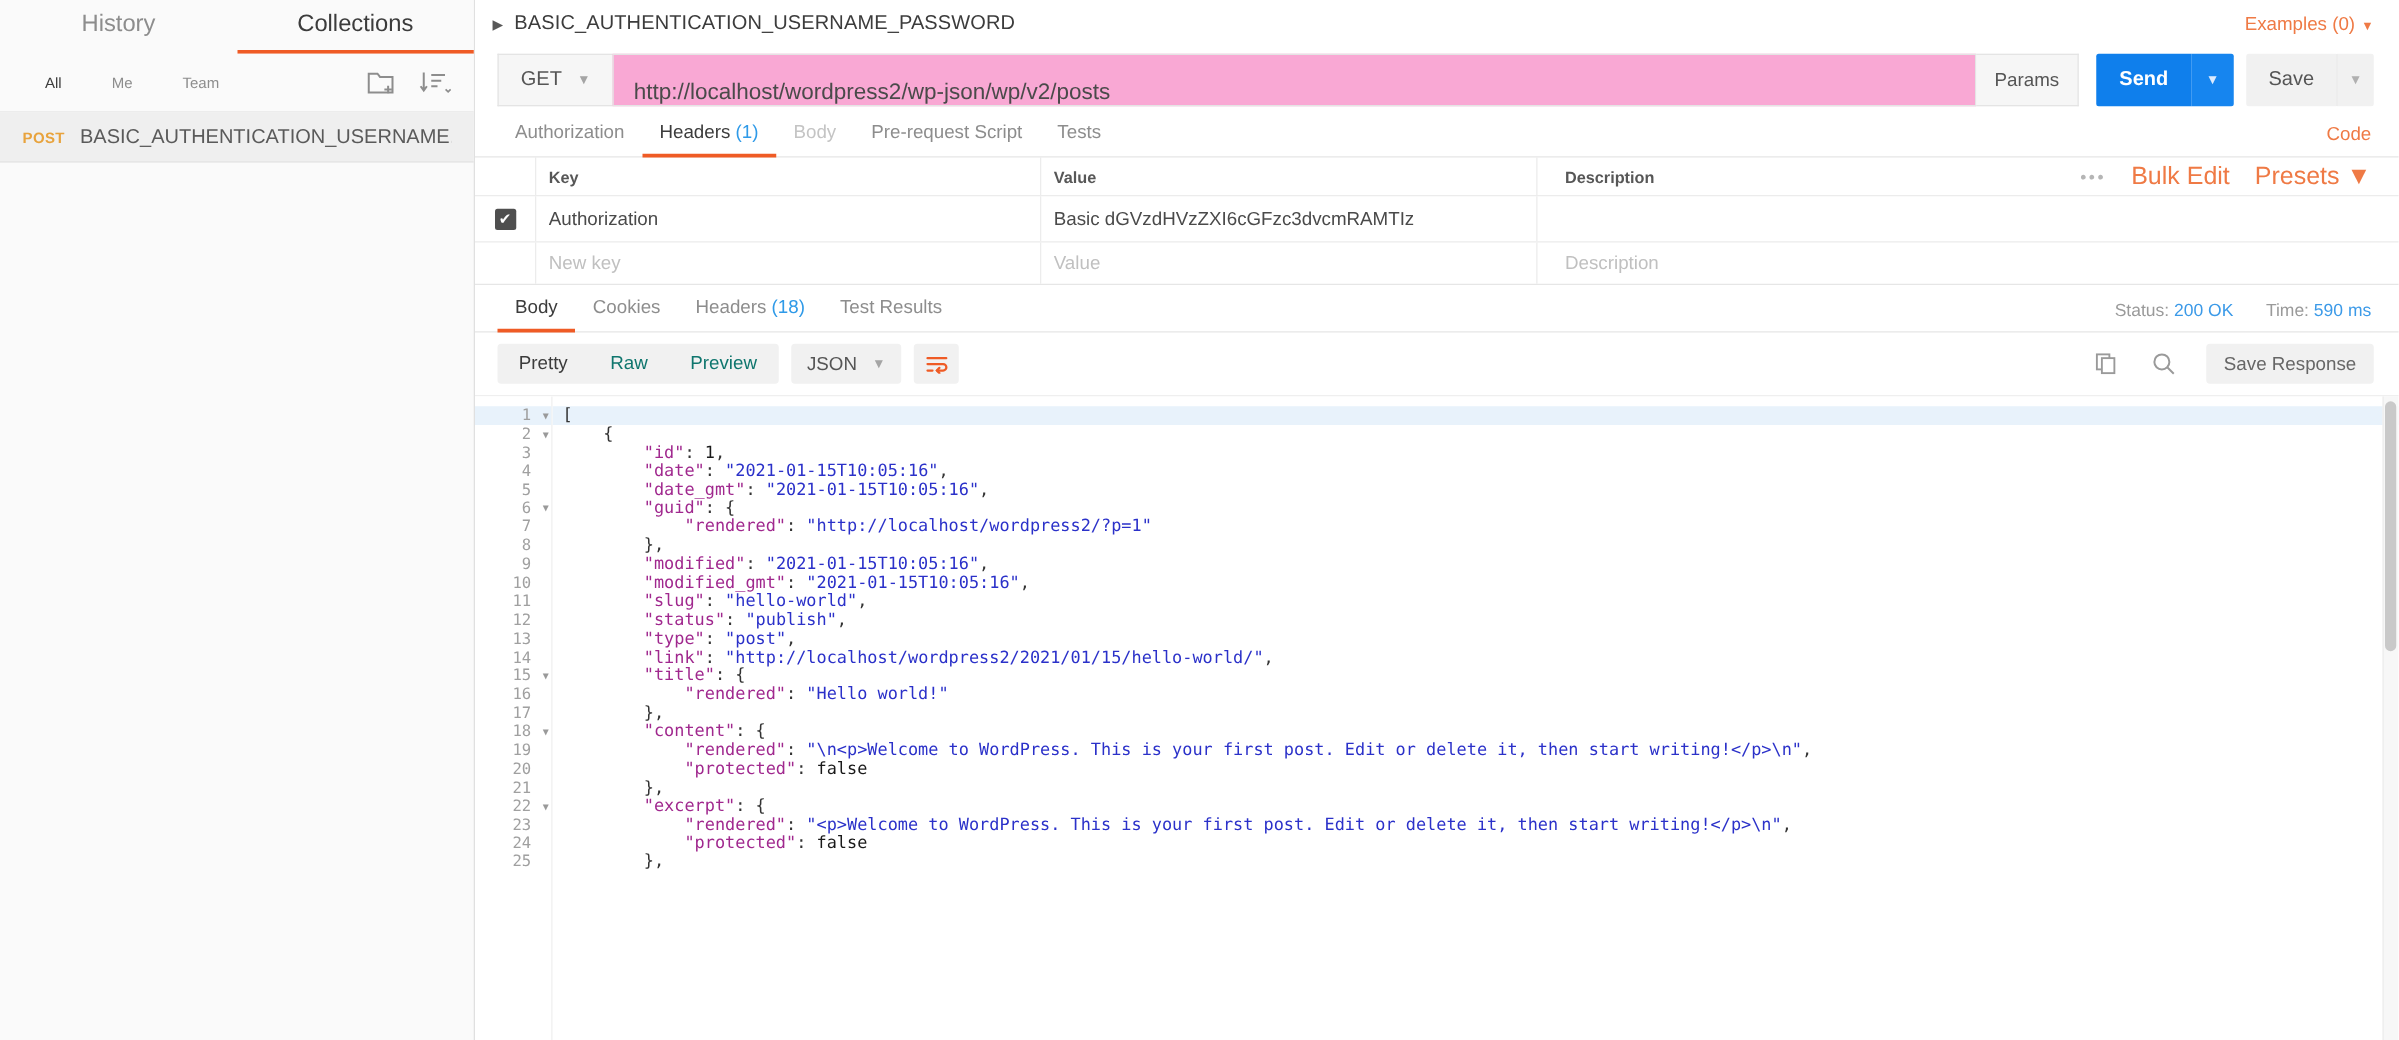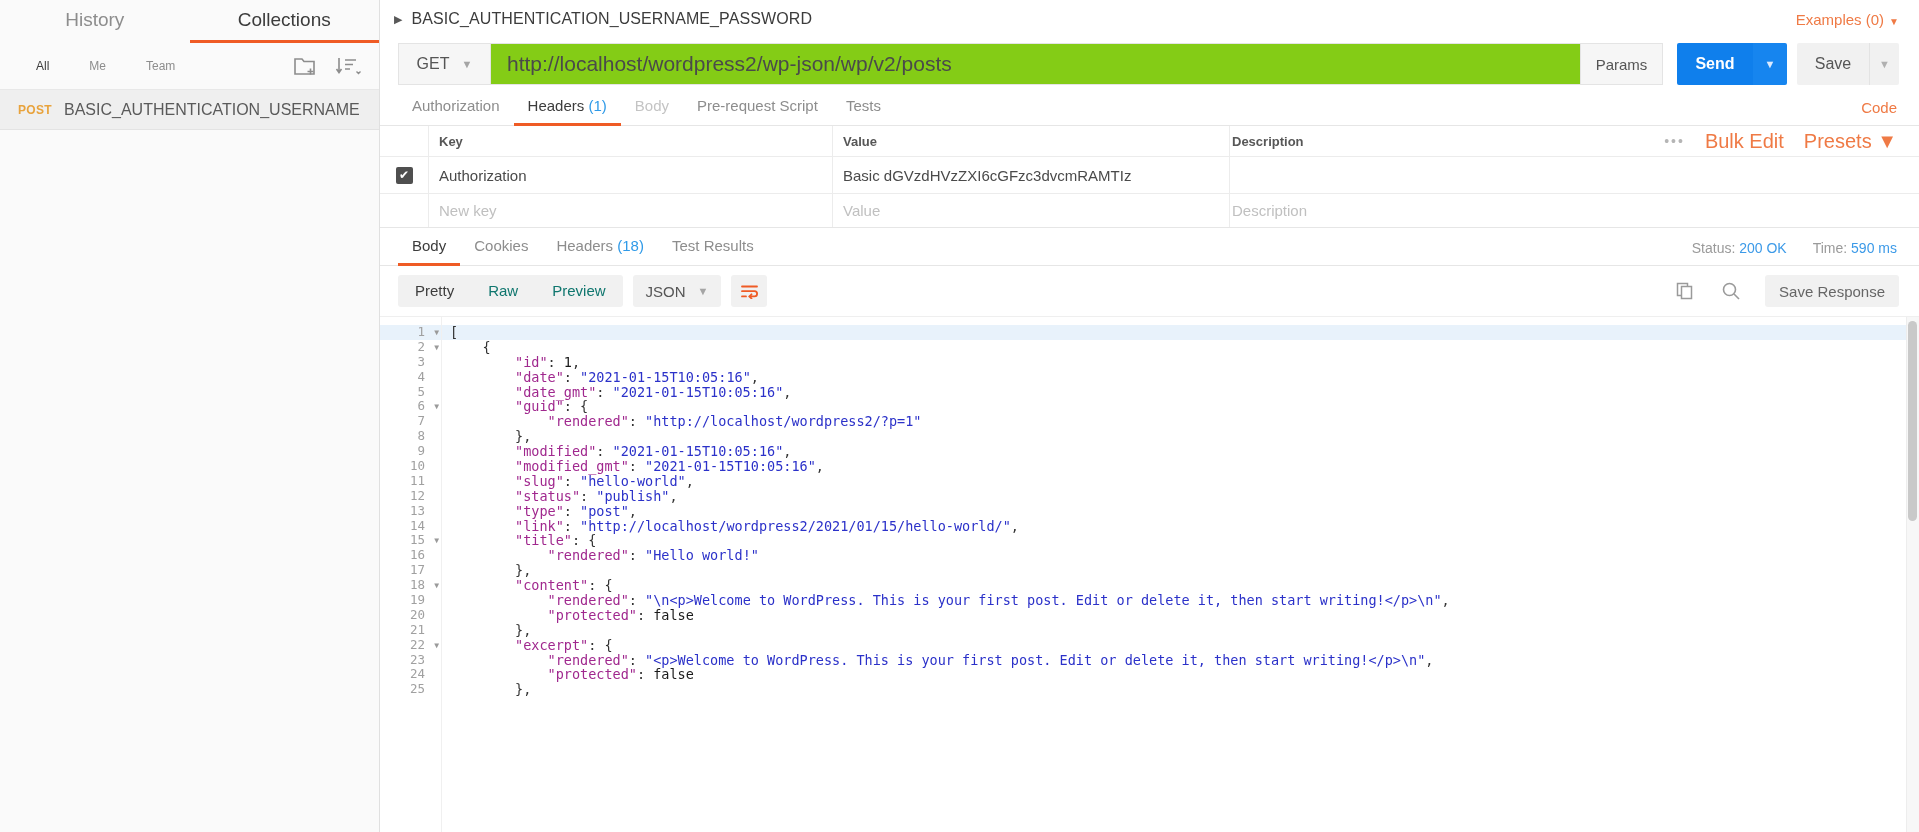--- a/index.html
+++ b/index.html
@@ -90,24 +90,24 @@
   .url-bar { display: flex; align-items: center; padding: 0 20px 0 18px; height: 52px; }
   .method-box {
     height: 42px; min-width: 92px; background: #f6f6f6;
     border: 1px solid #e4e4e4; border-right: none;
     display: flex; align-items: center; justify-content: center;
     gap: 12px; cursor: pointer;
     font-size: 16px; color: #555;
   }
   .method-box .chev { color: #a5a5a5; font-size: 11px; }
   .url-input {
-    flex: 1; height: 42px; background: #84cc16;
+    flex: 1; height: 42px; background: #f9a8d4;
     border: 1px solid #e4e4e4;
-    display: flex; align-items: center;
-    padding: 0 16px; font-size: 21px; color: #4a4a4a;
+    display: flex; align-items: flex-end;
+    padding: 0 16px; font-size: 18px; color: #4a4a4a;
     min-width: 0; overflow: hidden; white-space: nowrap;
   }
   .params-btn {
     height: 42px; min-width: 82px; background: #f6f6f6;
     border: 1px solid #e4e4e4; border-left: none;
     display: flex; align-items: center; justify-content: center;
     font-size: 15px; color: #555; cursor: pointer;
   }
   .send-group { display: flex; margin-left: 14px; }
   .send-btn {
@@ -157,21 +157,21 @@
   .cell-chk {
     width: 48px; flex: 0 0 48px; display: flex; align-items: center; justify-content: center;
   }
   .chkbox {
     width: 17px; height: 17px; background: #4f4f4f; border-radius: 2px;
     display: flex; align-items: center; justify-content: center;
     color: #fff; font-size: 12px; cursor: pointer;
   }
   .cell-key { flex: 0 0 404px; padding-left: 10px; border-left: 1px solid #ececec; height: 100%; display:flex; align-items:center; }
   .cell-val { flex: 0 0 397px; padding-left: 10px; border-left: 1px solid #ececec; height: 100%; display:flex; align-items:center; }
-  .cell-desc { flex: 1; padding-left: 2px; border-left: 1px solid #ececec; height: 100%; display:flex; align-items:center; min-width:0; }
+  .cell-desc { flex: 1; padding-left: 22px; border-left: 1px solid #ececec; height: 100%; display:flex; align-items:center; min-width:0; }
   .cell-actions { flex: 0 0 250px; display: flex; align-items: center; justify-content: flex-end; gap: 20px; padding-right: 22px; height:100%; }
   .th { font-size: 13px; font-weight: bold; color: #575757; }
   .td { font-size: 15px; color: #4a4a4a; white-space: nowrap; overflow: hidden; }
   .ph { font-size: 15px; color: #c0c0c0; }
   .dots { color: #b5b5b5; letter-spacing: 2px; font-size: 14px; cursor: pointer; }
   .orange-link { color: #ef7a45; font-size: 20px; cursor: pointer; white-space: nowrap; }
 
   
   .resp-tabs {
     display: flex; align-items: flex-end; height: 38px;

